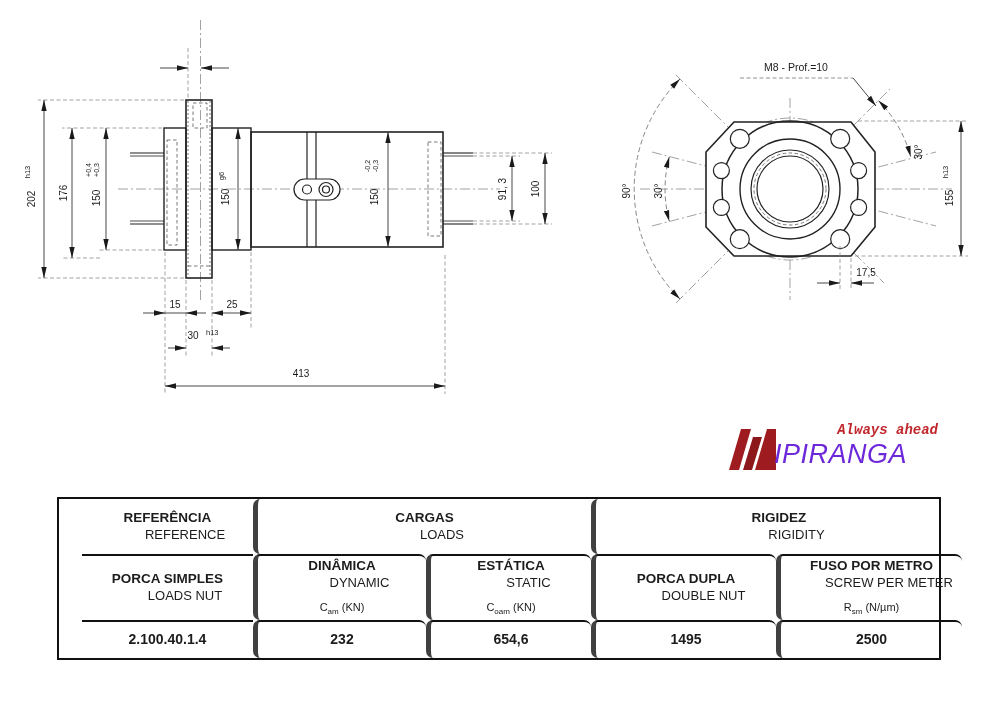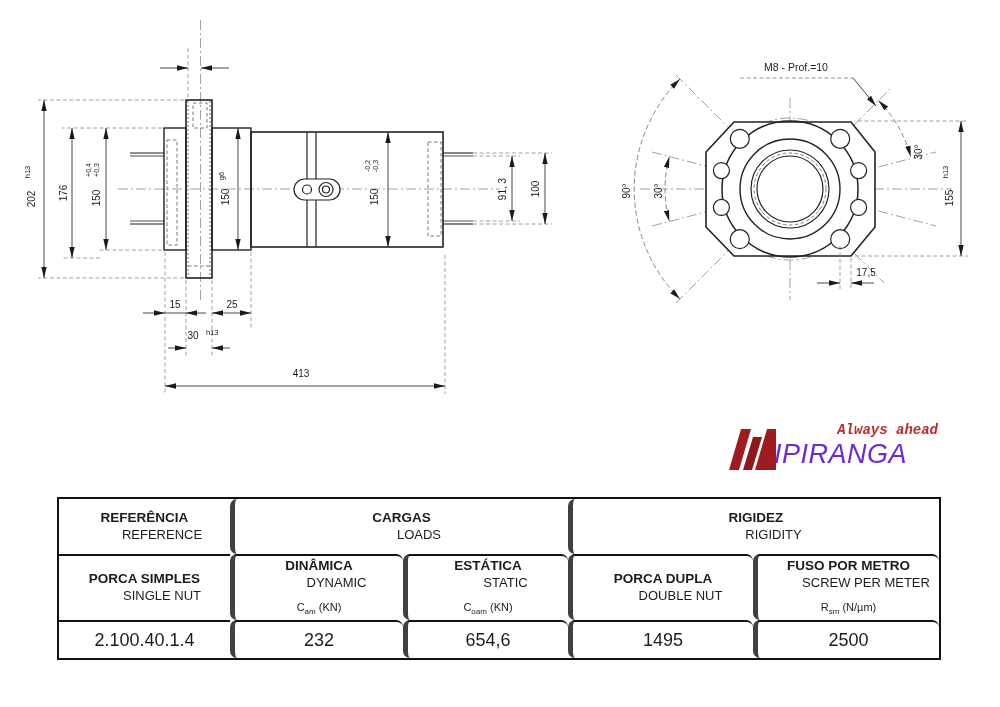--- a/index.html
+++ b/index.html
@@ -15,31 +15,31 @@
   .logo{position:absolute;left:727px;top:422px;width:215px;height:52px;}
   .logo-mark{position:absolute;left:0;top:3px;width:50px;height:46px;}
   .logo-brand{position:absolute;left:47px;top:17px;font-size:27px;letter-spacing:.5px;
               color:#6d28d9;font-weight:400;font-style:italic;}
   .logo-tagline{position:absolute;right:4px;top:0;font-size:14px;font-style:italic;
                 font-family:Liberation Mono, monospace;color:#c1282e;font-weight:bold;}
 
   
   .spec{position:absolute;left:57px;top:497px;width:884px;border:2px solid #111;
         display:grid;grid-template-columns:171px 173px 165px 185px 186px;
-        grid-template-rows:55px 66px 38px;box-sizing:border-box;background:#fff;}
+        grid-template-rows:55px 66px 38px;box-sizing:border-box;background:#fff;padding-left:23px;}
   .cell{display:flex;flex-direction:column;align-items:center;justify-content:center;
         box-sizing:border-box;text-align:center;line-height:1.25;}
   .bl{border-left:5px solid #404040;border-radius:7px;}
   .bt{border-top:2px solid #111;}
   .span2{grid-column:span 2;}
   .pt{font-weight:bold;font-size:13.5px;}
   .en{font-size:13px;margin-left:35px;}
   .formula{font-size:11px;margin-top:10px;}
   .formula sub{font-size:8px;}
-  .val{font-weight:normal;font-size:18px;}
+  .val{font-weight:bold;font-size:14px;}
 </style>
 </head>
 <body>
 
 <div class="page">
 
   <svg width="1000" height="490" viewBox="0 0 1000 490" style="position:absolute;left:0;top:0;">
     <defs>
       <marker id="aE" markerWidth="12" markerHeight="8" refX="11" refY="3.5" orient="auto" markerUnits="userSpaceOnUse">
         <path d="M11,3.5 L0,0.8 L0,6.2 Z" fill="#1a1a1a"></path>
@@ -246,21 +246,21 @@
       <div class="pt">CARGAS</div>
       <div class="en">LOADS</div>
     </div>
     <div class="cell bl span2">
       <div class="pt">RIGIDEZ</div>
       <div class="en">RIGIDITY</div>
     </div>
 
     <div class="cell bt">
       <div class="pt">PORCA SIMPLES</div>
-      <div class="en">SINGLE NUT</div>
+      <div class="en">LOADS NUT</div>
     </div>
     <div class="cell bt bl">
       <div class="pt">DINÂMICA</div>
       <div class="en">DYNAMIC</div>
       <div class="formula"><span>C</span><sub>am</sub><span> (KN)</span></div>
     </div>
     <div class="cell bt bl">
       <div class="pt">ESTÁTICA</div>
       <div class="en">STATIC</div>
       <div class="formula"><span>C</span><sub>oam</sub><span> (KN)</span></div>

